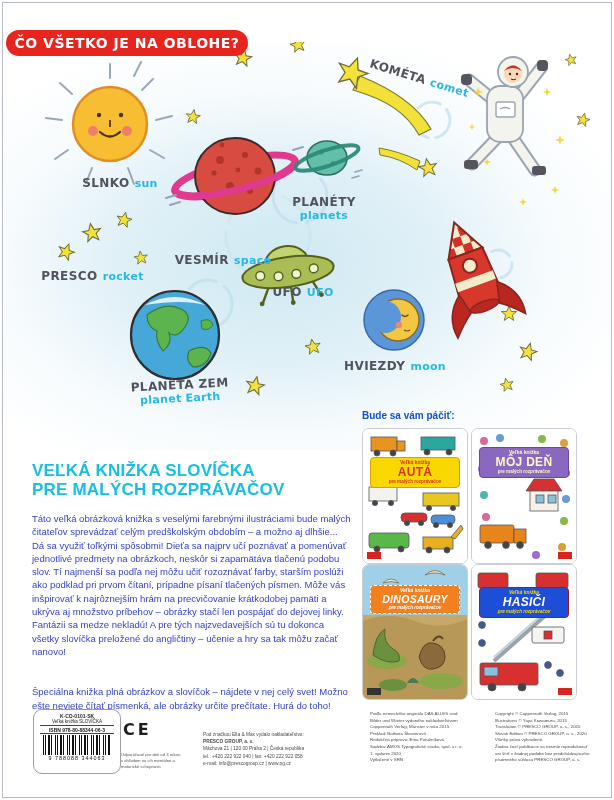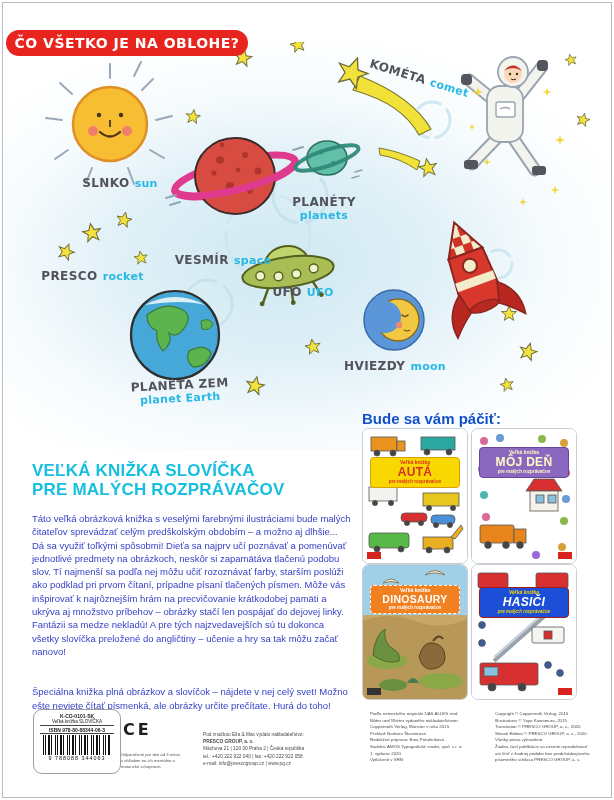--- a/index.html
+++ b/index.html
@@ -23,21 +23,21 @@
 
   
   .desc-title{position:absolute;left:32px;top:461px;color:#17bfe0;font-weight:bold;
               font-size:17px;line-height:1.12;letter-spacing:.2px;}
   .desc-body{position:absolute;left:32px;top:512px;width:320px;color:#3742c8;
              font-size:9.5px;line-height:1.4;}
   .desc-body p{margin:0;}
   .desc-body p.gap{margin-top:27px;}
 
   
-  .promo-head{position:absolute;left:362px;top:410px;color:#1450c8;font-weight:bold;font-size:15px;}
+  .promo-head{position:absolute;left:362px;top:410px;color:#1450c8;font-weight:bold;font-size:10px;}
   .book{position:absolute;width:104px;height:134px;border:1px solid #c9ced4;border-radius:7px;
         background:#fff;overflow:hidden;}
   .book svg{position:absolute;left:0;top:0;}
   .plaque{position:absolute;left:50%;transform:translateX(-50%);width:80px;border-radius:4px;
           text-align:center;padding:2px 4px 3px;line-height:1.1;z-index:3;}
   .plaque .series{font-size:5px;font-weight:bold;display:block;}
   .plaque .ttl{font-size:12px;font-weight:bold;display:block;letter-spacing:.3px;}
   .plaque .sub{font-size:4.6px;font-weight:bold;display:block;}
   .logo-chip{position:absolute;width:14px;height:7px;background:#d8241e;z-index:3;}
 
@@ -398,21 +398,21 @@
       <ellipse cx="24" cy="96" rx="20" ry="8" fill="#8aa848"></ellipse>
         <ellipse cx="78" cy="116" rx="22" ry="8" fill="#8aa848"></ellipse>
       <path d="M20,18 q8,-8 16,0 q-8,-3 -16,0 Z" fill="#f0e8d0" stroke="#7a6a4a" stroke-width="0.8"></path>
       <path d="M62,10 q10,-9 20,0 q-10,-4 -20,0 Z" fill="#f0e8d0" stroke="#7a6a4a" stroke-width="0.8"></path>
       <path d="M10,90 Q12,70 22,64 Q20,78 30,84 Q38,88 36,96 Q24,100 10,90 Z" fill="#6a9040" stroke="#4a6a28" stroke-width="1"></path>
       <path d="M56,92 q4,-16 14,-14 q12,2 12,14 q0,10 -12,12 q-10,2 -14,-12 Z" fill="#8a6a3a" stroke="#5a4424" stroke-width="1"></path>
       <path d="M70,76 q6,-8 10,-2" fill="none" stroke="#5a4424" stroke-width="2"></path>
       <ellipse cx="30" cy="120" rx="14" ry="6" fill="#6a9040"></ellipse>
       <path d="M44,118 q6,-10 12,0 Z" fill="#4a7a50"></path>
     </svg>
-    <div class="plaque" style="top:20px;background:#f08020;border:1.5px dashed #fff;color:#fff;">
+    <div class="plaque" style="top:20px;background:#f08020;border:1.5px dashed #fff;color:#fff;font-style:italic;">
       <span class="series">Veľká knižka</span>
       <span class="ttl" style="font-size:10.5px;">DINOSAURY</span>
       <span class="sub">pre malých rozprávačov</span>
     </div>
     <div class="logo-chip" style="left:4px;bottom:4px;background:#333;"></div>
   </div>
 
   <div class="book" style="left:471px;top:564px;">
     <svg width="104" height="134" viewBox="0 0 104 134">
       <rect width="104" height="134" fill="#fff"></rect>

